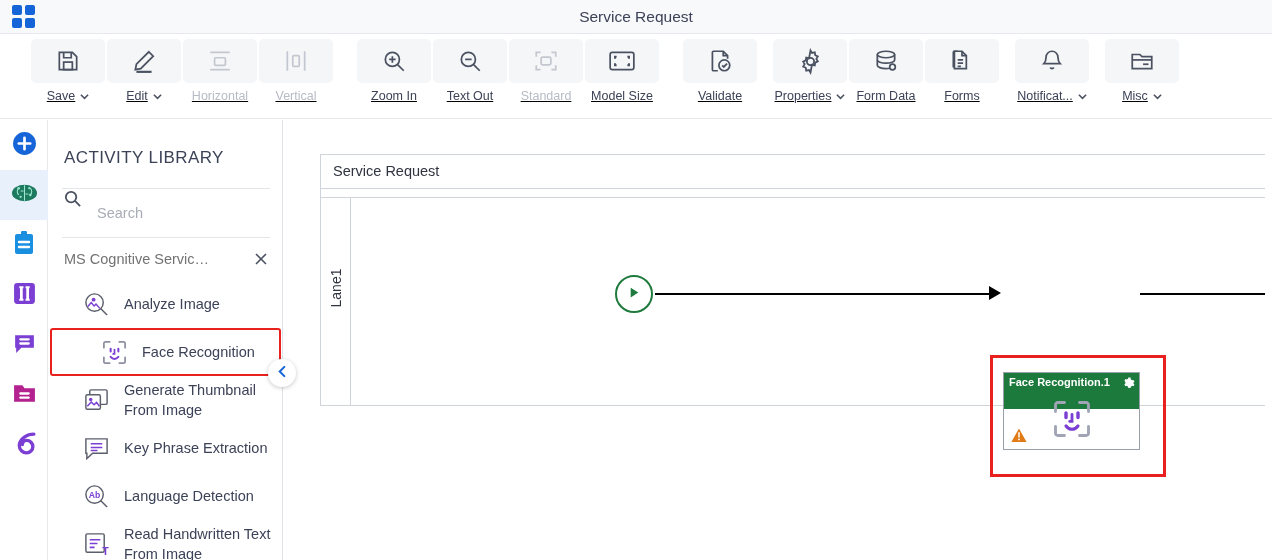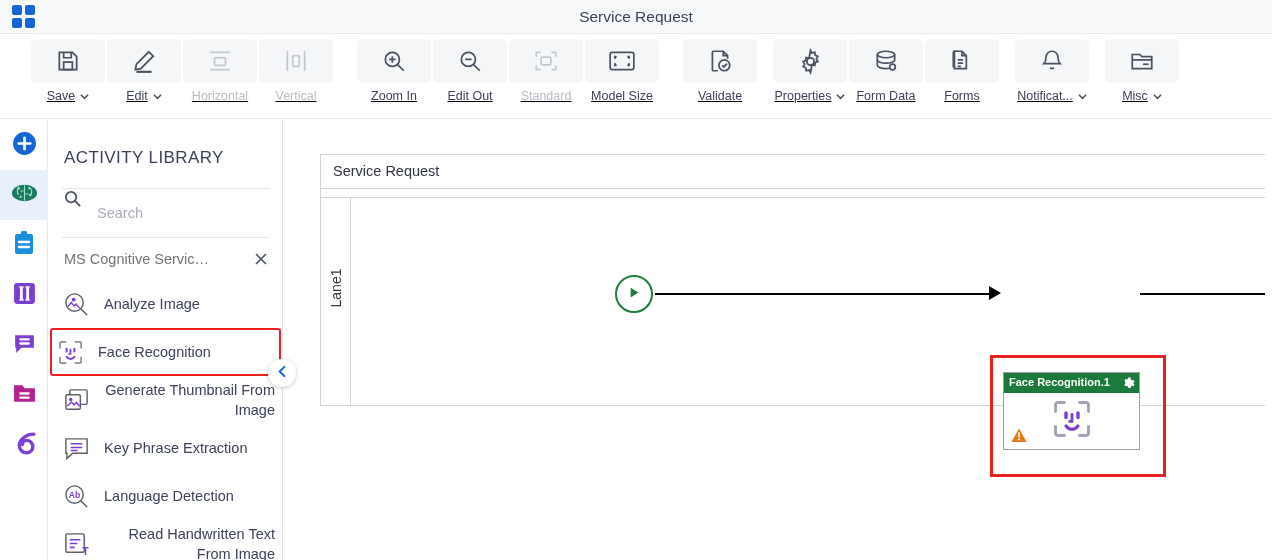--- a/index.html
+++ b/index.html
@@ -119,25 +119,25 @@
     position: absolute; left: 204px; top: 10px;
     width: 18px; height: 18px;
   }
   #act-list {
     position: absolute; left: 0; top: 160px; width: 235px;
   }
   .act {
     position: relative; display: flex; align-items: center;
     min-height: 48px; padding: 4px 8px 4px 14px; gap: 14px;
   }
-  .act .aicon { flex: 0 0 28px; height: 28px; display: flex; align-items: center; justify-content: flex-end; }
-  .act .alabel { font-size: 14.5px; color: #3c4257; line-height: 20px; text-align: right; }
+  .act .aicon { flex: 0 0 28px; height: 28px; display: flex; align-items: center; justify-content: flex-end; margin-left: 20px; }
+  .act .alabel { font-size: 14.5px; color: #3c4257; line-height: 20px; }
   .act.selected {
     border: 2px solid #e8201e; border-radius: 3px;
-    margin: 0 2px; padding-left: 4px;
+    margin: 0 2px; padding-left: 28px;
   }
 
   
   #collapse-handle {
     position: absolute; left: 268px; top: 359px;
     width: 28px; height: 28px; border-radius: 50%;
     background: #ffffff; box-shadow: 0 1px 4px rgba(0,0,0,.22);
     display: flex; align-items: center; justify-content: center;
     z-index: 20;
   }
@@ -203,21 +203,21 @@
     position: absolute; left: 706px; top: 235px;
     width: 176px; height: 122px;
     border: 3px solid #e8201e; background: transparent;
   }
   #task {
     position: absolute; left: 719px; top: 252px;
     width: 137px; height: 78px;
     border: 1px solid #9aa0aa; background: #ffffff;
   }
   #task-header {
-    position: absolute; left: 0; top: 0; width: 135px; height: 20px;
+    position: absolute; left: 0; top: 0; width: 135px; height: 36px;
     background: #1b7a3c;
   }
   #task-title {
     position: absolute; left: 5px; top: 3px;
     font-size: 11px; color: #ffffff; font-weight: bold;
   }
   #task-gear { position: absolute; left: 118px; top: 3px; }
   #task-body {
     position: absolute; left: 0; top: 20px; width: 135px; height: 56px;
     display: flex; align-items: center; justify-content: center;
@@ -323,21 +323,21 @@
 
   <div class="tb">
     <div class="ico">
       <svg width="26" height="26" viewBox="0 0 24 24" fill="none" stroke="#4a5160" stroke-width="1.6">
         <circle cx="10.5" cy="10.5" r="6.5"></circle>
           <path d="M15.3 15.3L21 21"></path>
           <path d="M7.5 10.5h6"></path>
       </svg>
     </div>
     <div class="lbl">
-        <span>Edit Out</span>
+        <span>Text Out</span>
       </div>
   </div>
 
   <div class="tb disabled">
     <div class="ico">
       <svg width="26" height="26" viewBox="0 0 24 24" fill="none" stroke="#c3c7d0" stroke-width="1.6">
         <path d="M3 8V4h4M17 4h4v4M21 16v4h-4M7 20H3v-4"></path>
           <rect x="7.5" y="8.5" width="9" height="7" rx="1.5"></rect>
       </svg>
     </div>

